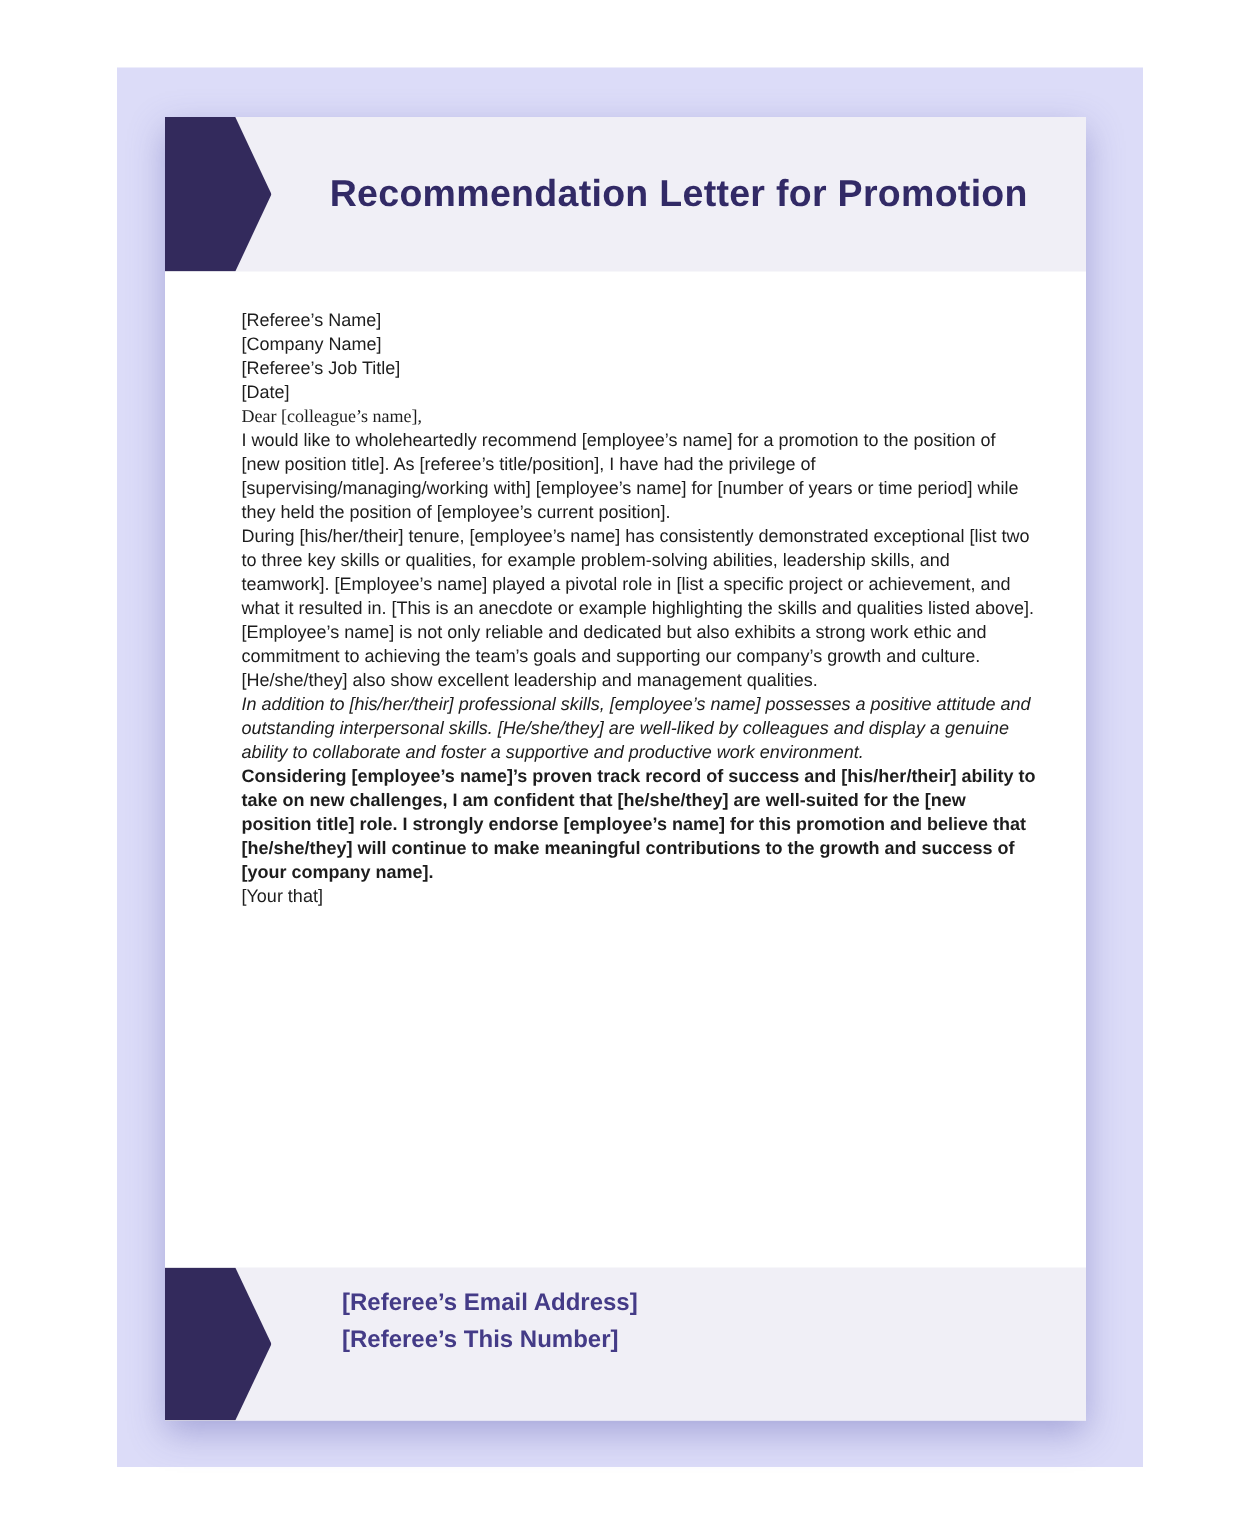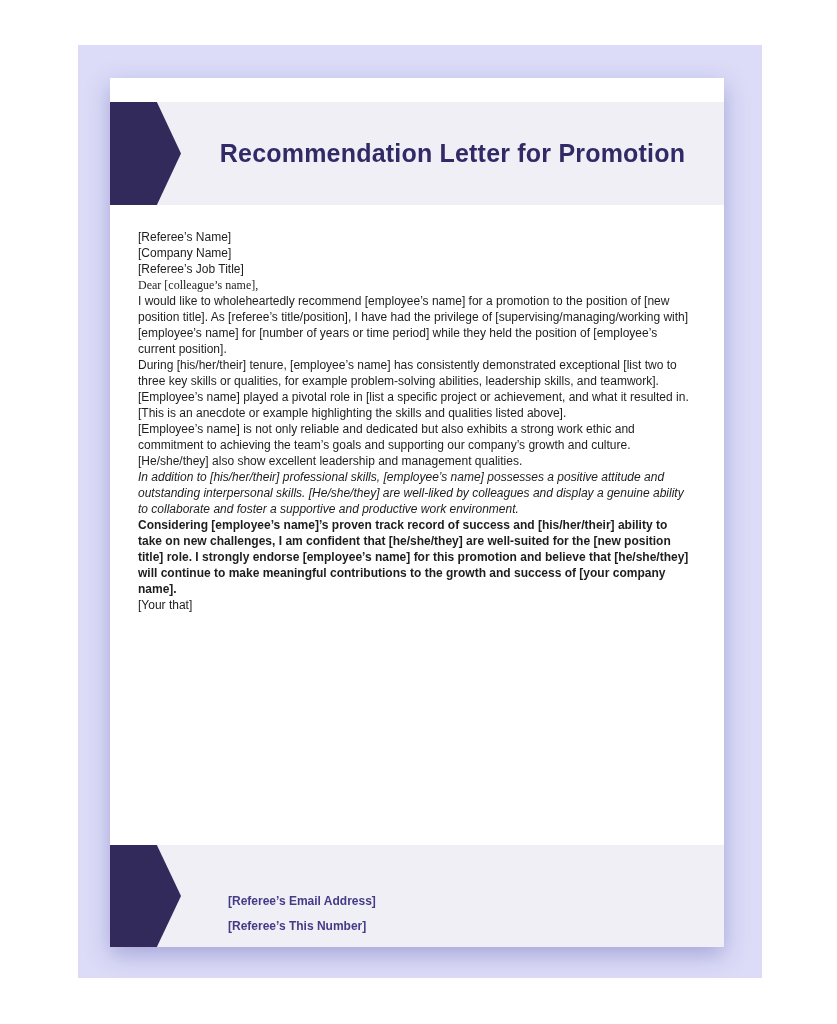--- a/index.html
+++ b/index.html
@@ -31,58 +31,58 @@
     left: 32px; top: 33px;
     width: 614px; height: 869px;
     background: var(--page-bg);
     box-shadow: 0 8px 22px rgba(100, 100, 180, 0.45);
   }
   .band {
     position: relative;
     width: 100%;
     background: var(--band);
   }
-  .band.header { height: 103px; margin-top: 24px; }
+  .band.header { height: 103px; }
   .band.footer { position: absolute; bottom: 0; left: 0; height: 102px; }
   .arrow {
     position: absolute;
     left: 0; top: 0;
     width: 71px; height: 100%;
     background: var(--arrow);
     clip-path: polygon(0 0, 66% 0, 100% 50%, 66% 100%, 0 100%);
   }
   .title {
     position: absolute;
     left: 71px; right: 0; top: 0; bottom: 0;
     display: flex; align-items: center; justify-content: center;
     font-size: 25px;
     font-weight: bold;
     color: var(--title);
     letter-spacing: 0.2px;
   }
   .letter {
-    padding: 24px 33px 0 28px;
+    padding: 24px 33px 0 51px;
     font-size: 12px;
     line-height: 16px;
     color: var(--body-text);
   }
   .letter p { margin: 0; }
   .addr { margin-bottom: 6px; }
   .mt-9  { margin-top: 9px; }
   .mt-11 { margin-top: 11px; }
   .mt-12 { margin-top: 12px; }
   .mt-13 { margin-top: 13px; font-style: italic; }
   .mt-14 { margin-top: 14px; font-weight: bold; }
   .mt-15 { margin-top: 15px; }
   .mt-20 { margin-top: 20px; }
   .mt-25 { margin-top: 25px; font-family: Liberation Serif, serif; }
   .footer-text {
     position: absolute;
-    left: 118px; top: 48px;
-    font-size: 12px;
+    left: 118px; top: 16px;
+    font-size: 16px;
     line-height: 16px;
     font-weight: bold;
     color: var(--footer-text);
   }
   .footer-text p { margin-bottom: 9px; }
 </style>
 </head>
 <body>
 
 <div class="stage">
@@ -92,20 +92,21 @@
       <header class="band header">
         <span class="arrow"></span>
         <h1 class="title">Recommendation Letter for Promotion</h1>
       </header>
 
       <main class="letter">
         <p class="addr">[Referee’s Name]</p>
         <p class="addr">[Company Name]</p>
         <p class="addr">[Referee’s Job Title]</p>
 
+        <p class="mt-20">[Date]</p>
 
         <p class="mt-25">Dear [colleague’s name],</p>
 
         <p class="mt-9">I would like to wholeheartedly recommend [employee’s name] for a promotion to the position of [new position title]. As [referee’s title/position], I have had the privilege of [supervising/managing/working with] [employee’s name] for [number of years or time period] while they held the position of [employee’s current position].</p>
         <p class="mt-11">During [his/her/their] tenure, [employee’s name] has consistently demonstrated exceptional [list two to three key skills or qualities, for example problem-solving abilities, leadership skills, and teamwork]. [Employee’s name] played a pivotal role in [list a specific project or achievement, and what it resulted in. [This is an anecdote or example highlighting the skills and qualities listed above].</p>
         <p class="mt-12">[Employee’s name] is not only reliable and dedicated but also exhibits a strong work ethic and commitment to achieving the team’s goals and supporting our company’s growth and culture. [He/she/they] also show excellent leadership and management qualities.</p>
         <p class="mt-13">In addition to [his/her/their] professional skills, [employee’s name] possesses a positive attitude and outstanding interpersonal skills. [He/she/they] are well-liked by colleagues and display a genuine ability to collaborate and foster a supportive and productive work environment.</p>
         <p class="mt-14">Considering [employee’s name]’s proven track record of success and [his/her/their] ability to take on new challenges, I am confident that [he/she/they] are well-suited for the [new position title] role. I strongly endorse [employee’s name] for this promotion and believe that [he/she/they] will continue to make meaningful contributions to the growth and success of [your company name].</p>
 
         <p class="mt-15">[Your that]</p>

